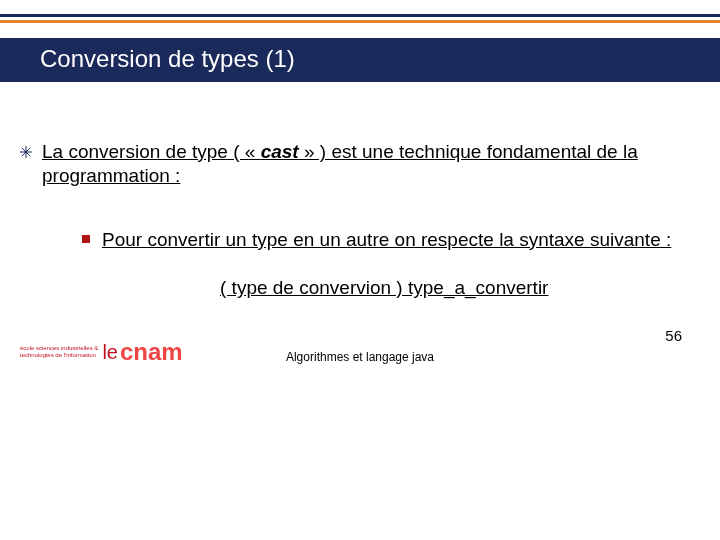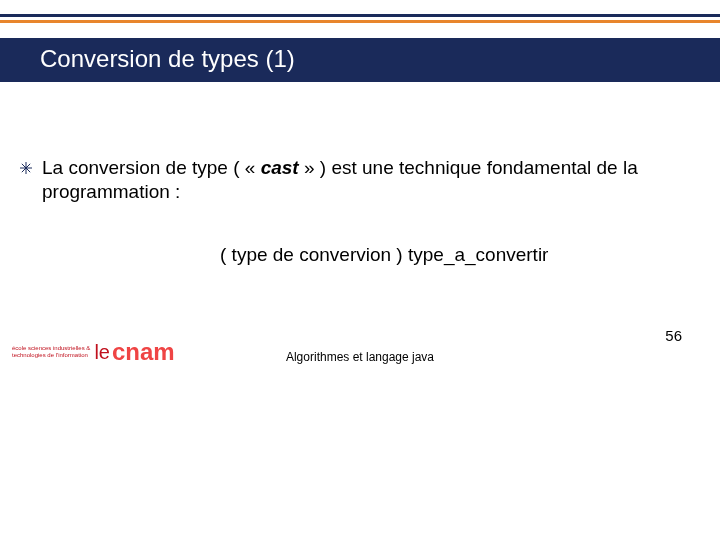--- a/index.html
+++ b/index.html
@@ -44,23 +44,24 @@
   .title {
     position: absolute;
     top: 45px;
     left: 40px;
     color: #ffffff;
     font-size: 24px;
     font-weight: 400;
   }
   .body {
     position: absolute;
-    top: 156px;
+    top: 140px;
     left: 20px;
     right: 30px;
+    text-decoration: underline;
   }
   .bullet-row {
     display: flex;
     align-items: flex-start;
     margin-bottom: 26px;
   }
   .star {
     flex: 0 0 auto;
     margin-top: 6px;
     margin-right: 10px;
@@ -104,21 +105,21 @@
   }
   .page-num {
     position: absolute;
     bottom: 38px;
     right: 38px;
     font-size: 15px;
   }
   .logo {
     position: absolute;
     bottom: 16px;
-    left: 12px;
+    left: 20px;
     display: flex;
     align-items: center;
   }
   .logo-text-small {
     font-size: 6px;
     line-height: 1.1;
     color: #c0111e;
   }
   .logo-le {
     font-size: 20px;
@@ -153,20 +154,24 @@
           <line x1="1.8" y1="1.8" x2="10.2" y2="10.2"></line>
           <line x1="10.2" y1="1.8" x2="1.8" y2="10.2"></line>
         </g>
       </svg>
       <div class="p1">
         <span>La conversion de type ( « </span><span class="bold-italic">cast</span><span> » ) est une technique fondamental de la programmation :</span>
       </div>
     </div>
 
     <div class="sub">
+      <div class="bullet-row">
+        <div class="square"></div>
+        <div class="p2">Pour convertir un type en un autre on respecte la syntaxe suivante :</div>
+      </div>
       <div class="syntax">( type de convervion ) type_a_convertir</div>
     </div>
 
   </div>
 
   <div class="logo">
     <div>
       <div class="logo-text-small">école sciences industrielles &amp;</div>
       <div class="logo-text-small">technologies de l'information</div>
     </div>

